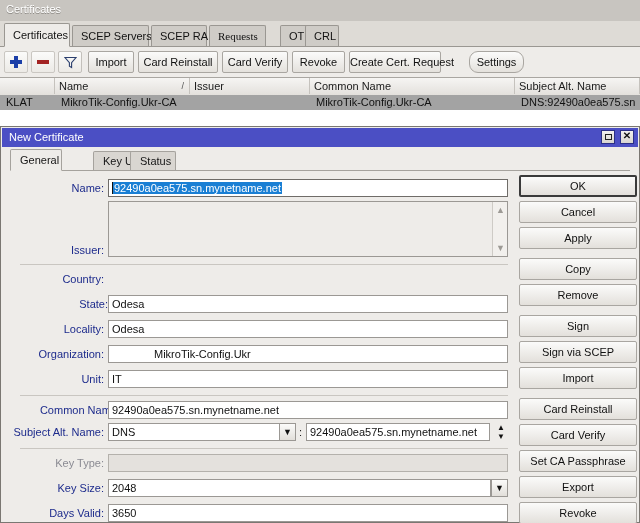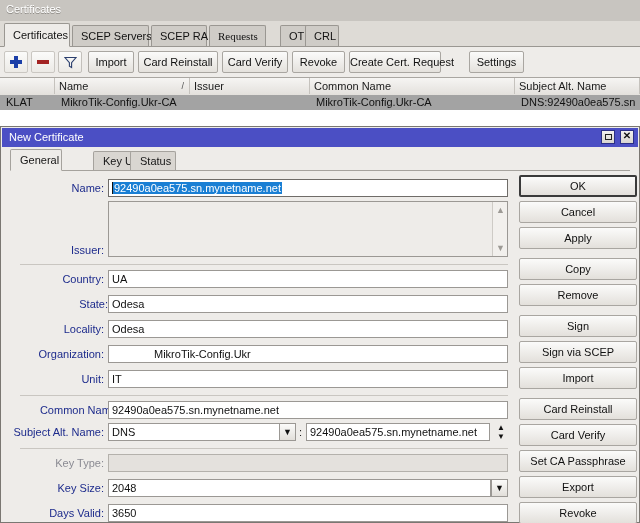--- a/index.html
+++ b/index.html
@@ -256,21 +256,21 @@
       <svg class="ic-funnel" viewBox="0 0 13 13">
         <path d="M1 1.5 H12 L7.6 6.6 V11.5 L5.4 10.2 V6.6 Z" fill="none" stroke="#2b3f6e" stroke-width="1.1"></path>
       </svg>
     </div>
     <div id="tb-buttons">
         <div class="tb-btn" style="left: 88px; width: 46px;">Import</div>
         <div class="tb-btn" style="left: 138px; width: 80px;">Card Reinstall</div>
         <div class="tb-btn" style="left: 222px; width: 66px;">Card Verify</div>
         <div class="tb-btn" style="left: 292px; width: 53px;">Revoke</div>
         <div class="tb-btn" style="left: 349px; width: 92px;">Create Cert. Request</div>
-        <div class="tb-btn" style="left: 469px; width: 55px;">Settings</div>
+        <div class="tb-btn" style="left: 469px; width: 55px; border-radius: 9px;">Settings</div>
       </div>
   </div>
 
   <div class="tablewrap">
     <div class="thead" id="thead">
         <div class="th" style="left: 0px; width: 55px;"><span></span></div>
         <div class="th" style="left: 55px; width: 135px;"><span>Name</span><span class="sortmark">/</span></div>
         <div class="th" style="left: 190px; width: 120px;"><span>Issuer</span></div>
         <div class="th" style="left: 310px; width: 205px;"><span>Common Name</span></div>
         <div class="th" style="left: 515px; width: 125px;"><span>Subject Alt. Name</span></div>
@@ -319,21 +319,20 @@
             <div class="vs-arr" style="top:1px;">▲</div>
             <div class="vs-arr" style="bottom:1px;">▼</div>
           </div>
         </div>
       </div>
 
       <div class="sep" style="left:18px;top:93px;width:488px;"></div>
 
       <div class="row" style="top:99px;">
         <div class="lbl" style="left:0;width:102px;">Country:</div>
-        <div class="fld" style="left:106px;width:400px;">UA</div>
       </div>
 
       <div class="row" style="top:124px;">
         <div class="lbl" style="left:4px;width:102px;">State:</div>
         <div class="fld" style="left:106px;width:400px;">Odesa</div>
       </div>
 
       <div class="row" style="top:149px;">
         <div class="lbl" style="left:0;width:102px;">Locality:</div>
         <div class="fld" style="left:106px;width:400px;">Odesa</div>

